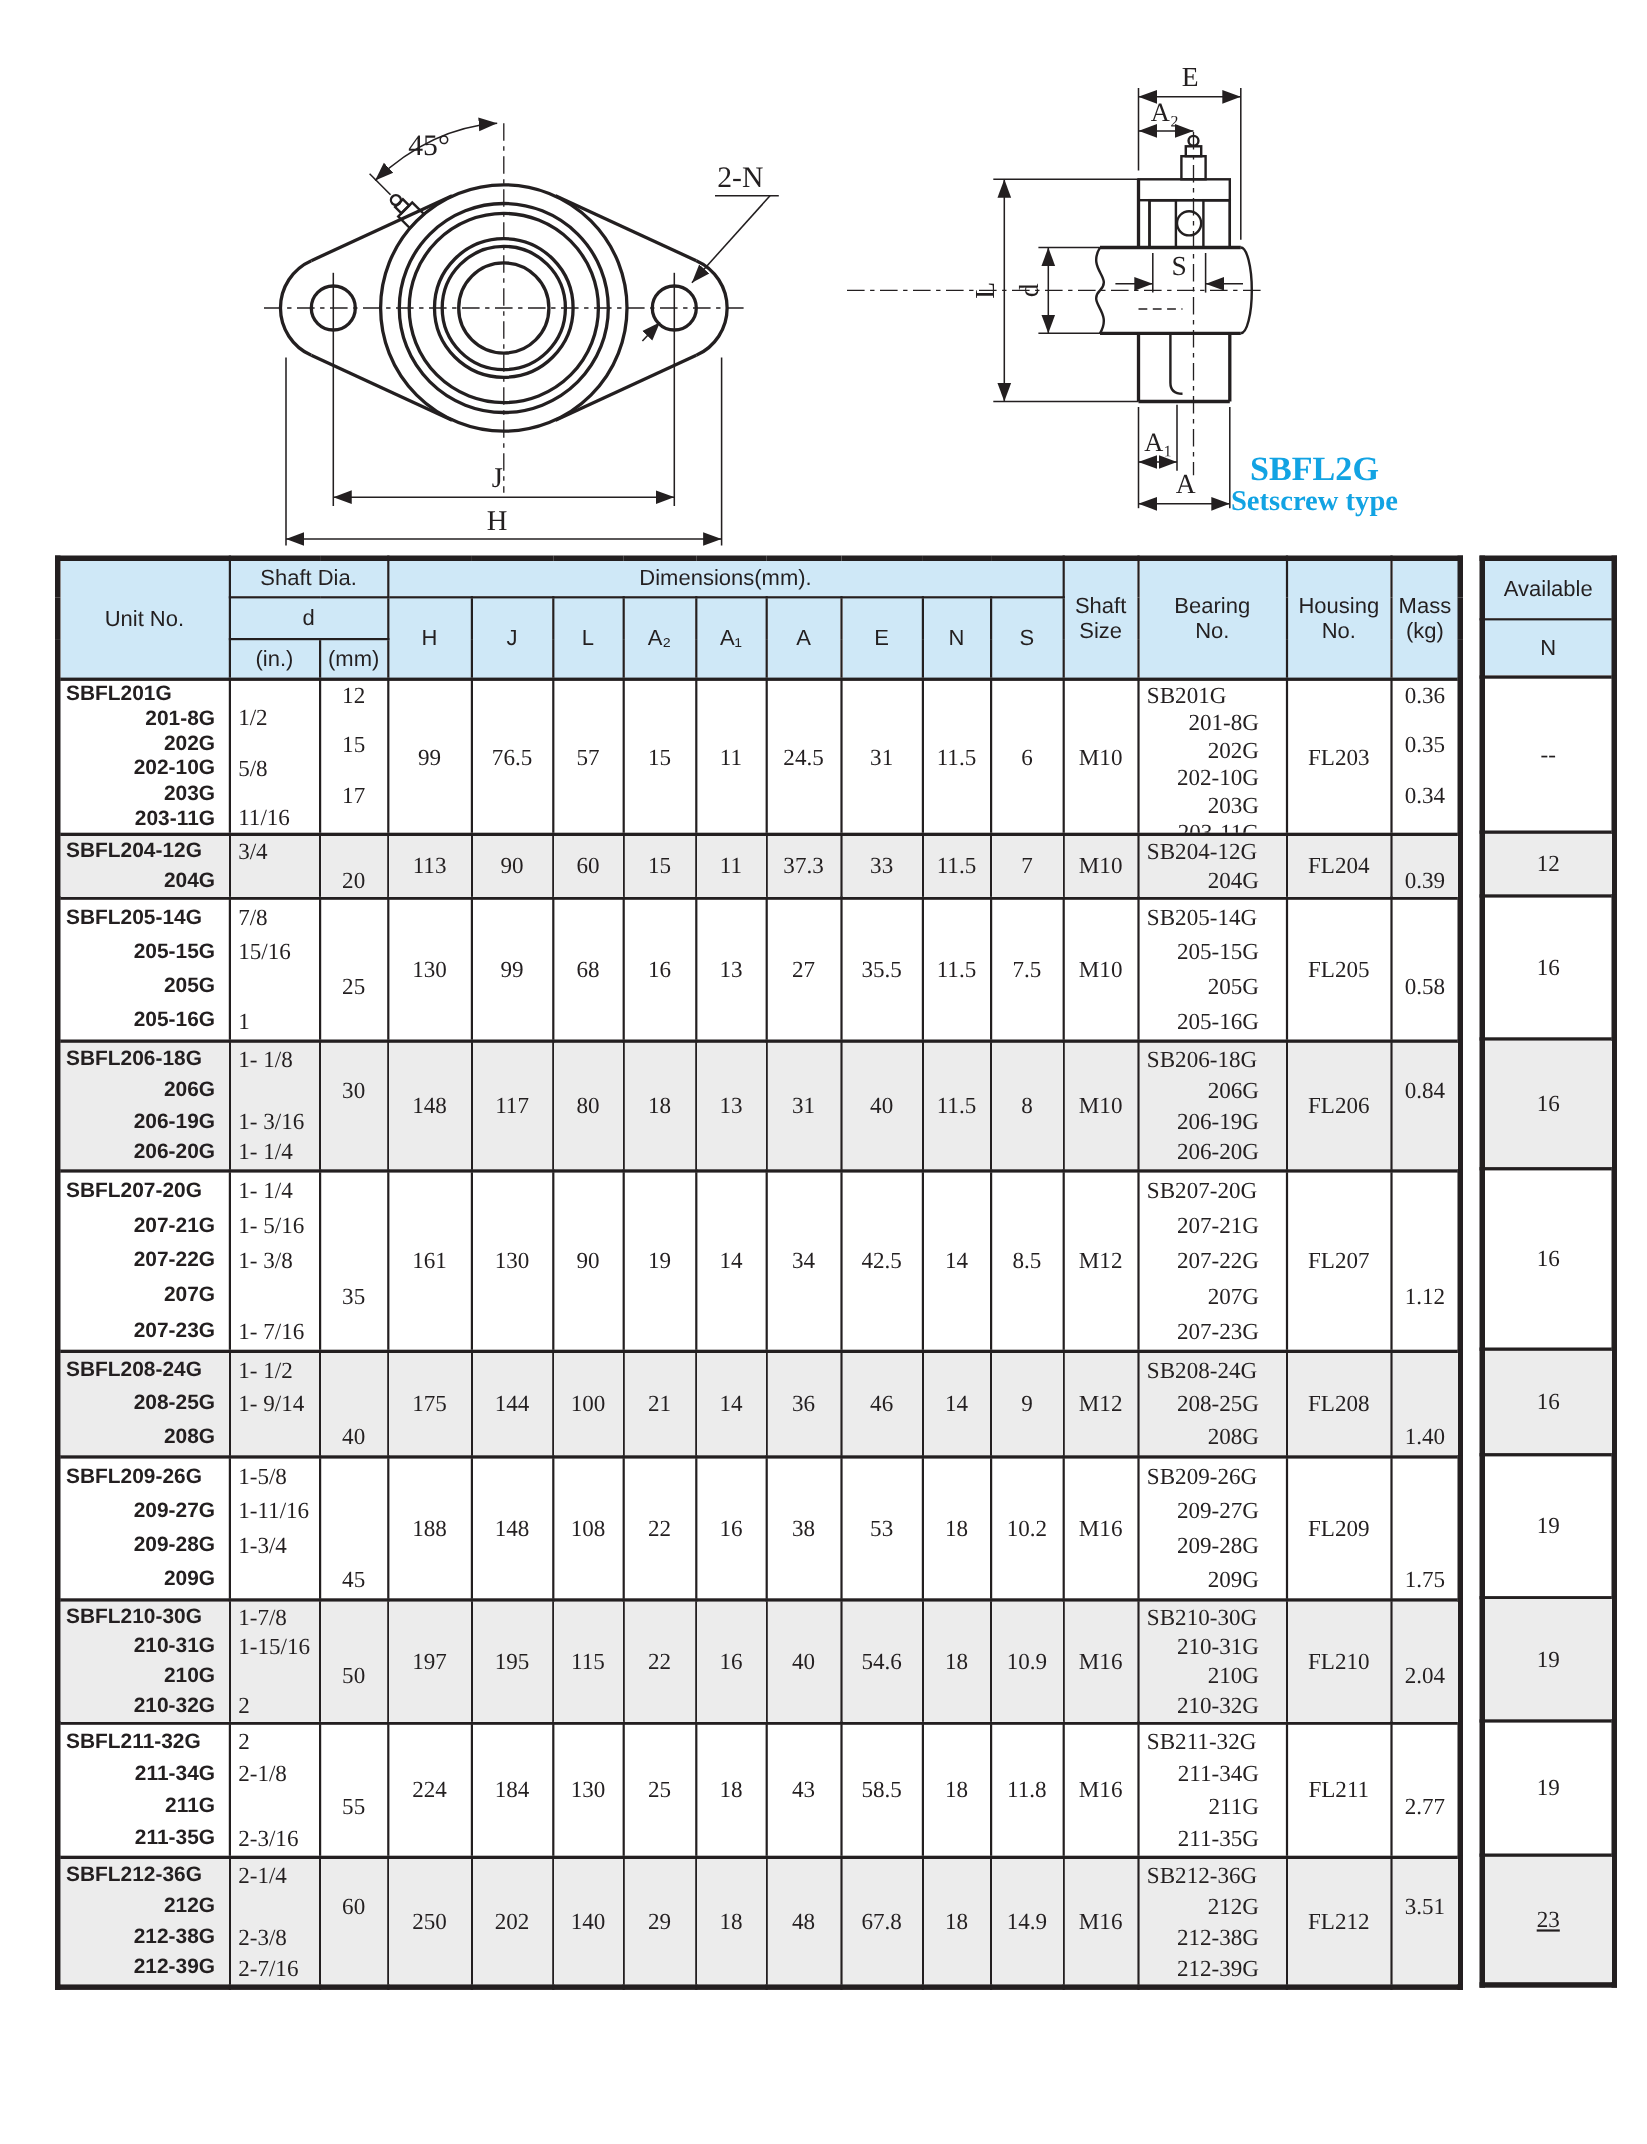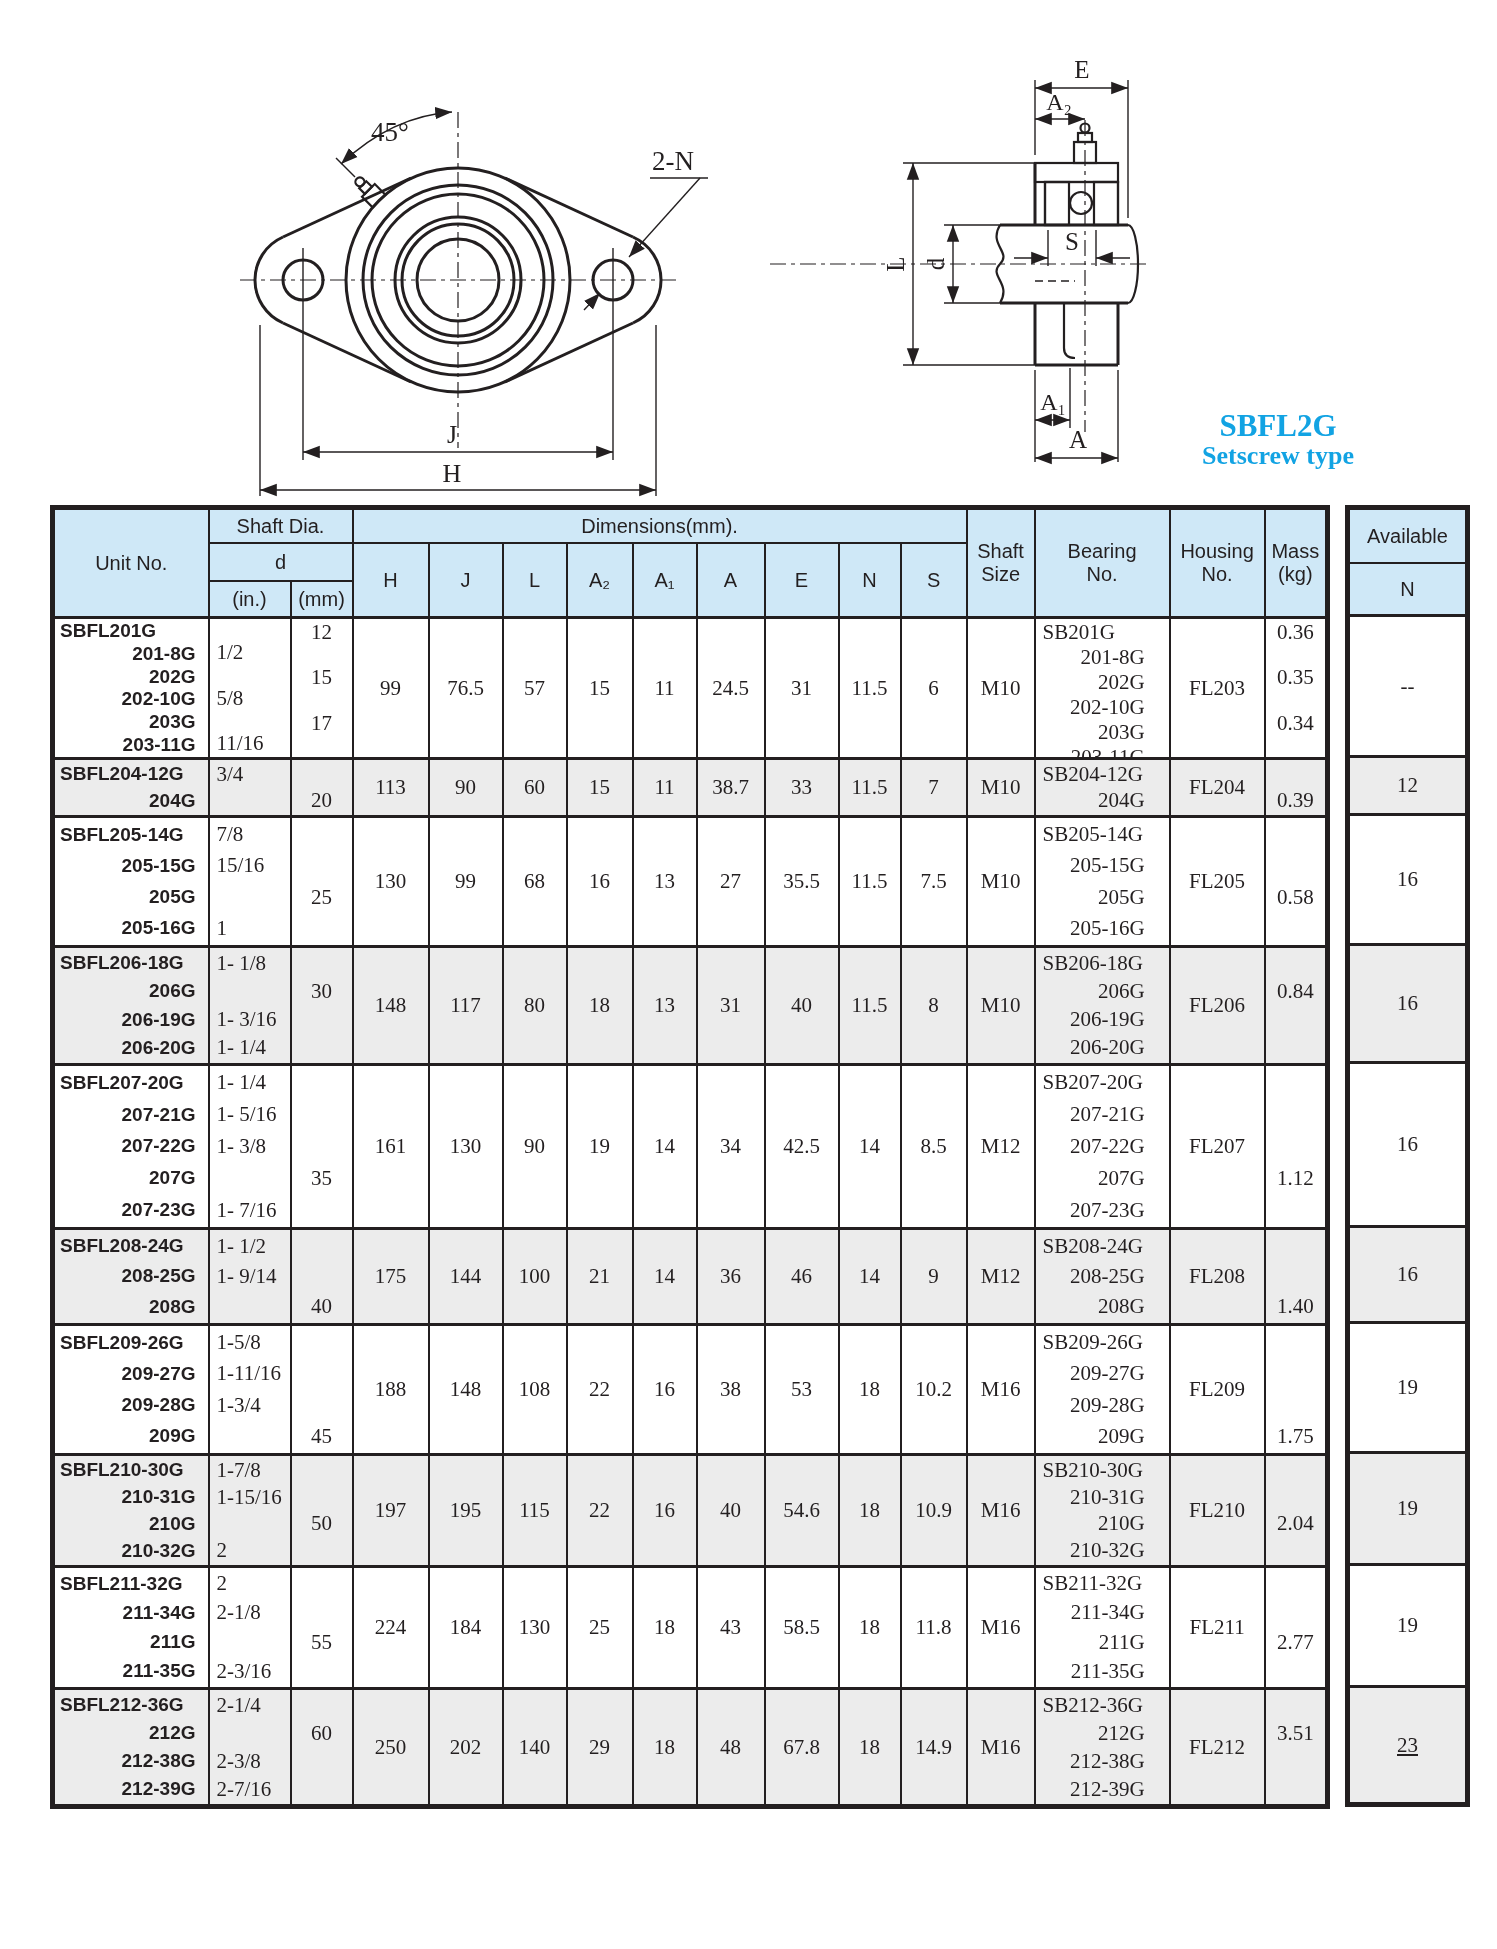--- a/index.html
+++ b/index.html
@@ -10,21 +10,21 @@
         font-family:"Liberation Sans","DejaVu Sans",sans-serif;color:var(--line);}
   svg{position:absolute;left:0;top:0;}
   svg text{fill:var(--line);font-family:"Liberation Serif","DejaVu Serif",serif;}
   .part{stroke:var(--line);stroke-width:3;fill:none;}
   .part2{stroke:var(--line);stroke-width:2.2;fill:none;}
   .thin{stroke:var(--line);stroke-width:1.4;fill:none;}
   .dim{stroke:var(--line);stroke-width:1.4;fill:none;}
   .cl{stroke:var(--line);stroke-width:1.2;fill:none;stroke-dasharray:16 5 4 5;}
   .hid{stroke:var(--line);stroke-width:1.4;fill:none;stroke-dasharray:8 5;}
 
-  .brand{position:absolute;left:1173px;top:410px;width:210px;text-align:center;
+  .brand{position:absolute;left:1090px;top:410px;width:210px;text-align:center;
          color:var(--accent);font-family:"Liberation Serif","DejaVu Serif",serif;font-weight:bold;}
   .brand .model{font-size:31px;line-height:32px;}
   .brand .type{font-size:26px;line-height:28px;}
 
   table{border-collapse:collapse;table-layout:fixed;position:absolute;background:#fff;
         border:5px solid var(--line);}
   th,td{border:2px solid var(--line);padding:0;overflow:hidden;color:var(--line);}
   thead{border-bottom:3px solid var(--line);}
   tbody tr{border-top:3px solid var(--line);}
   th{font:400 20px/1.15 "Liberation Sans","DejaVu Sans",sans-serif;background:var(--header-bg);
@@ -326,21 +326,21 @@
             <div class="lines">
               <div class="l-first"></div>
               <div class="l-rest">20</div>
             </div>
           </td>
           <td class="c-dim">113</td>
           <td class="c-dim">90</td>
           <td class="c-dim">60</td>
           <td class="c-dim">15</td>
           <td class="c-dim">11</td>
-          <td class="c-dim">38.7</td>
+          <td class="c-dim">37.3</td>
           <td class="c-dim">33</td>
           <td class="c-dim">11.5</td>
           <td class="c-dim">7</td>
           <td class="c-dim">M10</td>
           <td class="c-bearing">
             <div class="lines">
               <div class="l-first">SB204-12G</div>
               <div class="l-rest">204G</div>
             </div>
           </td>

